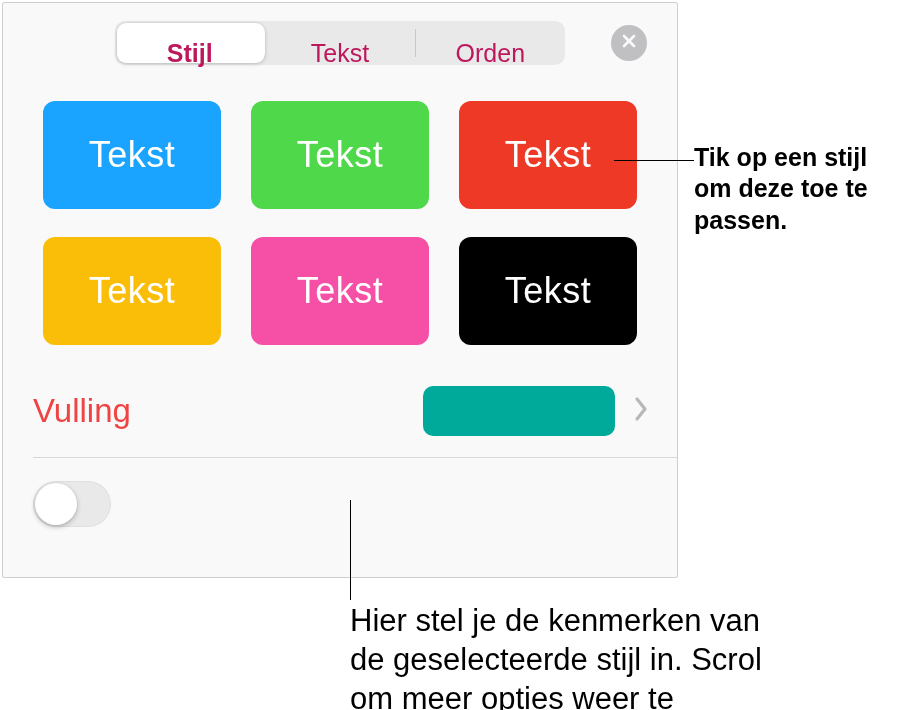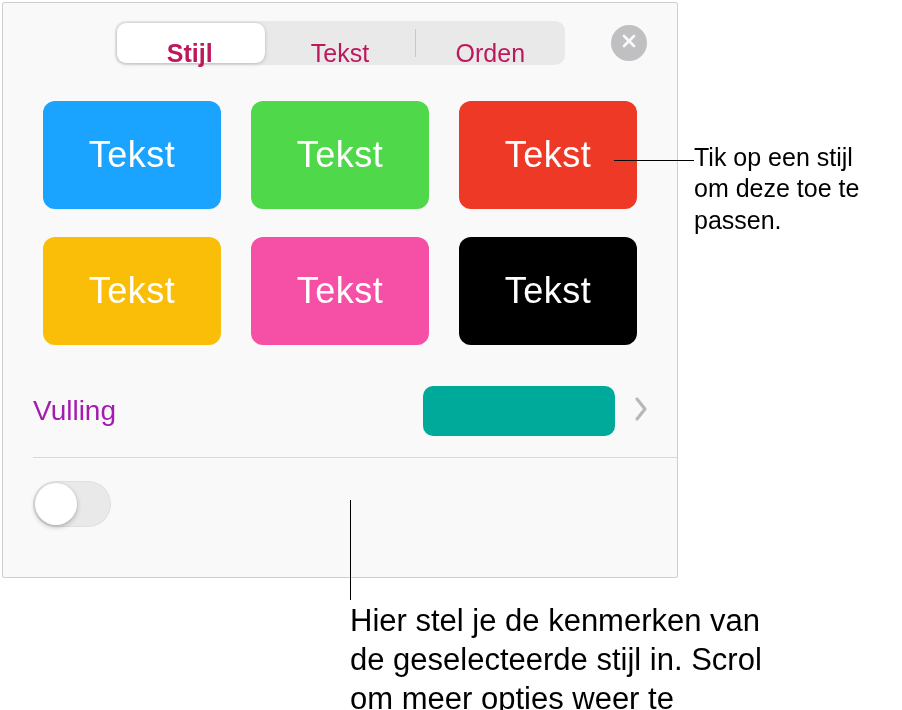--- a/index.html
+++ b/index.html
@@ -95,22 +95,22 @@
     cursor: pointer;
   }
   .row {
     display: flex;
     align-items: center;
     padding: 0 28px 0 30px;
     height: 92px;
   }
   .row-fill { margin-top: 20px; }
   .row-label {
-    font-size: 28px;
-    color: #a21caf;
+    font-size: 33px;
+    color: #ef4444;
     flex: 1;
   }
   .fill-chip {
     width: 192px;
     height: 50px;
     border-radius: 10px;
     cursor: pointer;
   }
   .chevron {
     margin-left: 18px;
@@ -144,20 +144,21 @@
 
   
   .callout-right {
     position: absolute;
     left: 694px;
     top: 142px;
     width: 195px;
     font-size: 25px;
     line-height: 1.25;
     color: #000;
+    font-weight: bold;
   }
   .leader-right {
     position: absolute;
     left: 614px;
     top: 160px;
     width: 80px;
     height: 1px;
     background: #000;
   }
   .callout-bottom {

